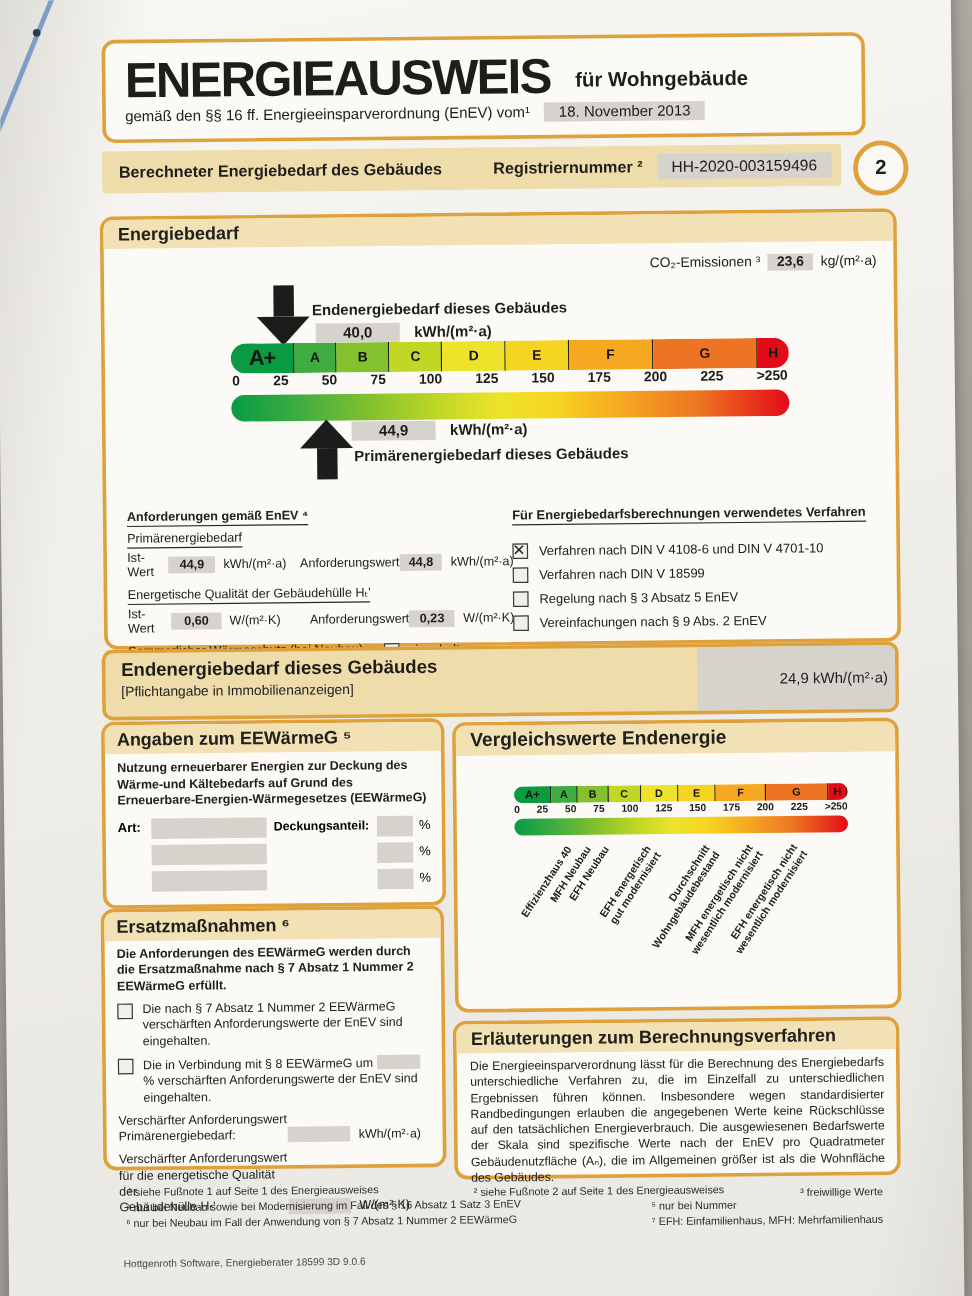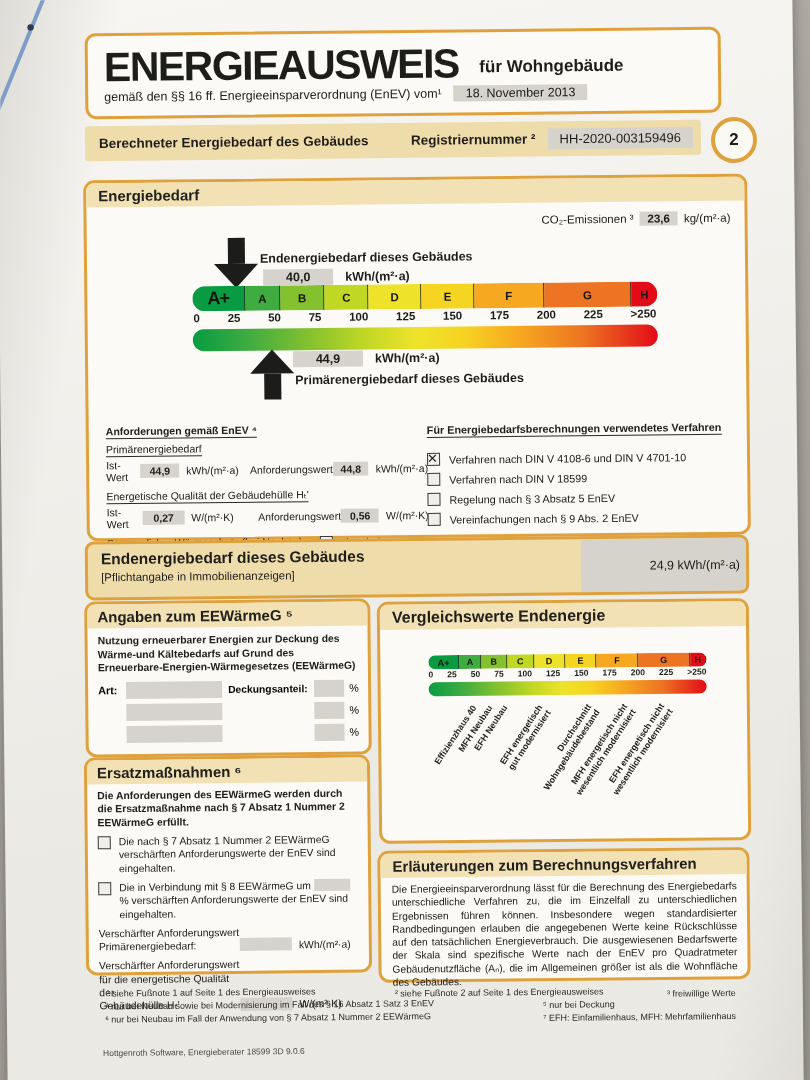--- a/index.html
+++ b/index.html
@@ -168,24 +168,24 @@
           <span style="font-size: 10.5px; width: 46px; padding: 0px;">Ist-Wert</span>
           <span class="b gfield" style="font-size: 10.5px; width: 52px; padding: 1px 0px;">44,9</span>
           <span style="font-size: 10.5px; width: 72px; padding: 0px; margin: 0px 10px 0px 7px;">kWh/(m²·a)</span>
           <span style="font-size: 10.5px; width: 94px; padding: 0px;">Anforderungswert</span>
           <span class="b gfield" style="font-size: 10.5px; width: 48px; padding: 1px 0px;">44,8</span>
           <span style="font-size: 10.5px; width: auto; padding: 0px; margin-left: 7px;">kWh/(m²·a)</span>
         </div>
         <div style="margin-bottom: 4px;"><span class="u">Energetische Qualität der Gebäudehülle Hₜ'</span></div>
         <div class="rowflex" style="margin-bottom: 7px;">
           <span style="font-size: 10.5px; width: 46px; padding: 0px;">Ist-Wert</span>
-          <span class="b gfield" style="font-size: 10.5px; width: 52px; padding: 1px 0px;">0,27</span>
+          <span class="b gfield" style="font-size: 10.5px; width: 52px; padding: 1px 0px;">0,60</span>
           <span style="font-size: 10.5px; width: 72px; padding: 0px; margin: 0px 10px 0px 7px;">W/(m²·K)</span>
           <span style="font-size: 10.5px; width: 94px; padding: 0px;">Anforderungswert</span>
-          <span class="b gfield" style="font-size: 10.5px; width: 48px; padding: 1px 0px;">0,56</span>
+          <span class="b gfield" style="font-size: 10.5px; width: 48px; padding: 1px 0px;">0,23</span>
           <span style="font-size: 10.5px; width: auto; padding: 0px; margin-left: 7px;">W/(m²·K)</span>
         </div>
         <div class="rowflex" style="margin-top: 3px;">
           <span class="u">Sommerlicher Wärmeschutz (bei Neubau)</span>
           <span class="checkbox" style="margin: 0px 7px 0px 18px;"></span>
           <span>eingehalten</span>
         </div>
       </div>
     <div class="abs" id="verf-col" style="left:338px;top:244px;width:306px;font-size:10.8px;color:#21201d;">
         <div style="margin-bottom: 17px;"><span class="u b">Für Energiebedarfsberechnungen verwendetes Verfahren</span></div>
@@ -343,19 +343,19 @@
   <div class="obox" style="left: 378px; top: 849px; width: 366px; height: 126px; transform: rotate(-0.6deg);">
     <div class="band" style="font-size:15px;">Erläuterungen zum Berechnungsverfahren</div>
     <div style="padding:5px 10px 0 11px;font-size:10.2px;line-height:1.3;text-align:justify;color:#21201d;">Die Energieeinsparverordnung lässt für die Berechnung des Energiebedarfs unterschiedliche Verfahren zu, die im Einzelfall zu unterschiedlichen Ergebnissen führen können. Insbesondere wegen standardisierter Randbedingungen erlauben die angegebenen Werte keine Rückschlüsse auf den tatsächlichen Energieverbrauch. Die ausgewiesenen Bedarfswerte der Skala sind spezifische Werte nach der EnEV pro Quadratmeter Gebäudenutzfläche (Aₙ), die im Allgemeinen größer ist als die Wohnfläche des Gebäudes.</div>
   </div>
 
   <div class="abs" id="footnotes" style="left: 95px; top: 985px; width: 700px; height: 46px; transform: rotate(-0.6deg);">
       <span class="fn" style="left: 12px; top: 0px;">¹  siehe Fußnote 1 auf Seite 1 des Energieausweises</span>
       <span class="fn" style="left: 300px; top: 3px;">²  siehe Fußnote 2 auf Seite 1 des Energieausweises</span>
       <span class="fn" style="left: 572px; top: 6px;">³  freiwillige Werte</span>
       <span class="fn" style="left: 10px; top: 13px;">⁴  nur bei Neubau sowie bei Modernisierung im Fall des § 16 Absatz 1 Satz 3 EnEV</span>
-      <span class="fn" style="left: 448px; top: 16px;">⁵  nur bei Deckung</span>
+      <span class="fn" style="left: 448px; top: 16px;">⁵  nur bei Nummer</span>
       <span class="fn" style="left: 10px; top: 26px;">⁶  nur bei Neubau im Fall der Anwendung von § 7 Absatz 1 Nummer 2 EEWärmeG</span>
       <span class="fn" style="left: 448px; top: 29px;">⁷  EFH: Einfamilienhaus, MFH: Mehrfamilienhaus</span>
     </div>
 
   <div class="abs" style="left: 103px; top: 1047px; font-size: 8.5px; color: rgb(74, 73, 69); transform: rotate(-0.6deg);">Hottgenroth Software, Energieberater 18599 3D 9.0.6</div>
 </div>
 
 </body></html>

